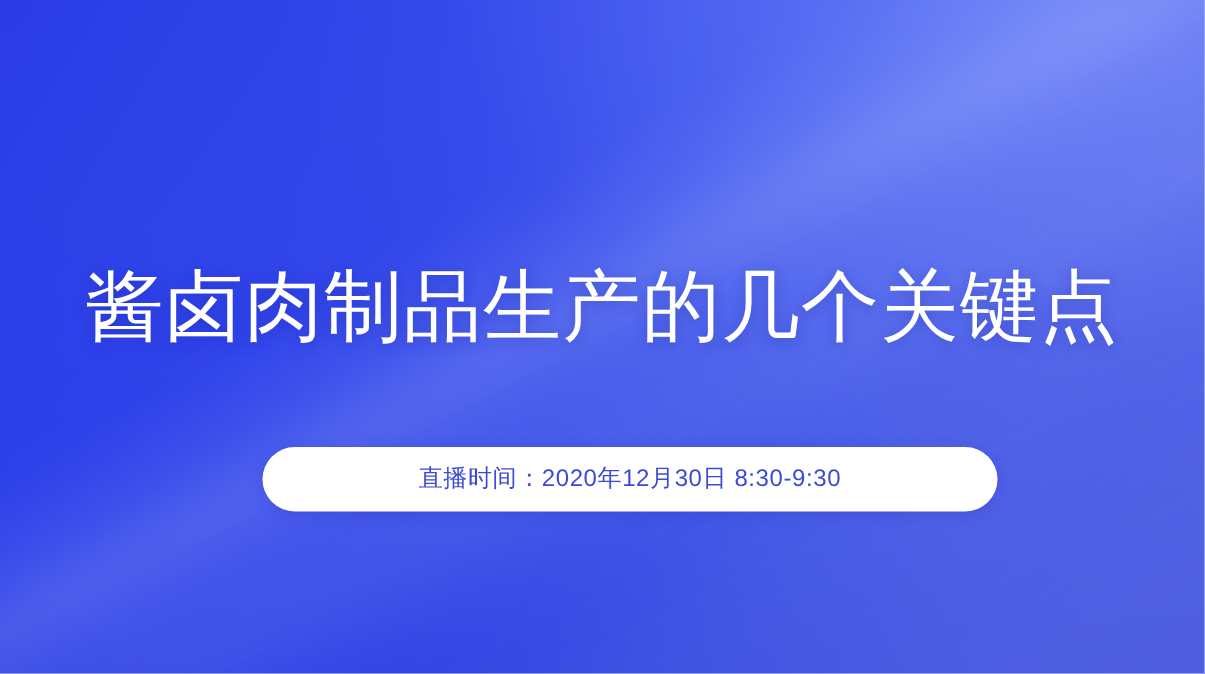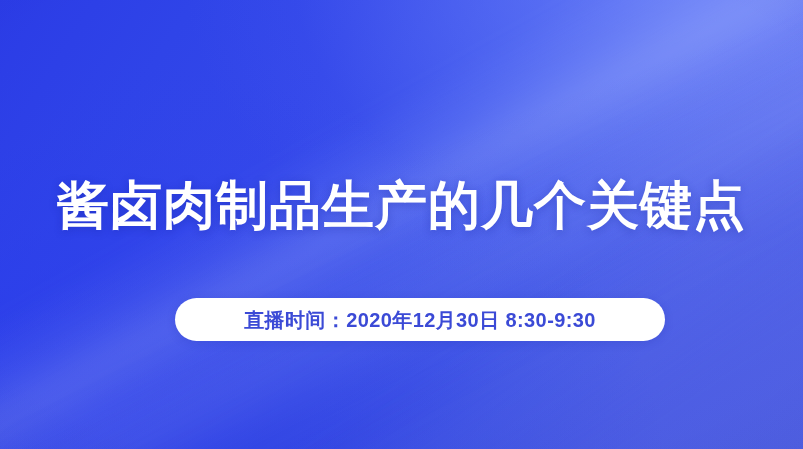--- a/index.html
+++ b/index.html
@@ -137,21 +137,21 @@
 
   .title {
     position: absolute;
     left: 0;
     right: 0;
     top: 139px;
     text-align: center;
     color: #ffffff;
     font-size: 52px;
     line-height: 62px;
-    font-weight: bold;
+    font-weight: normal;
     letter-spacing: 1px;
     white-space: nowrap;
     text-shadow: 0 2px 9px rgba(18,30,150,0.30);
   }
 
   .pill {
     position: absolute;
     left: 175px;
     top: 298px;
     width: 490px;
@@ -160,23 +160,23 @@
     background: #ffffff;
     border-radius: 22px;
     display: flex;
     align-items: center;
     justify-content: center;
     box-shadow: 0 2px 10px rgba(20,32,150,0.16);
   }
 
   .pill-text {
     color: #3b4ad6;
-    font-size: 20px;
+    font-size: 16px;
     line-height: 20px;
-    font-weight: bold;
+    font-weight: normal;
     letter-spacing: 0.4px;
     white-space: nowrap;
   }
 </style>
 </head>
 <body>
 
 <div class="banner">
 
   <div class="bg-base"></div>

